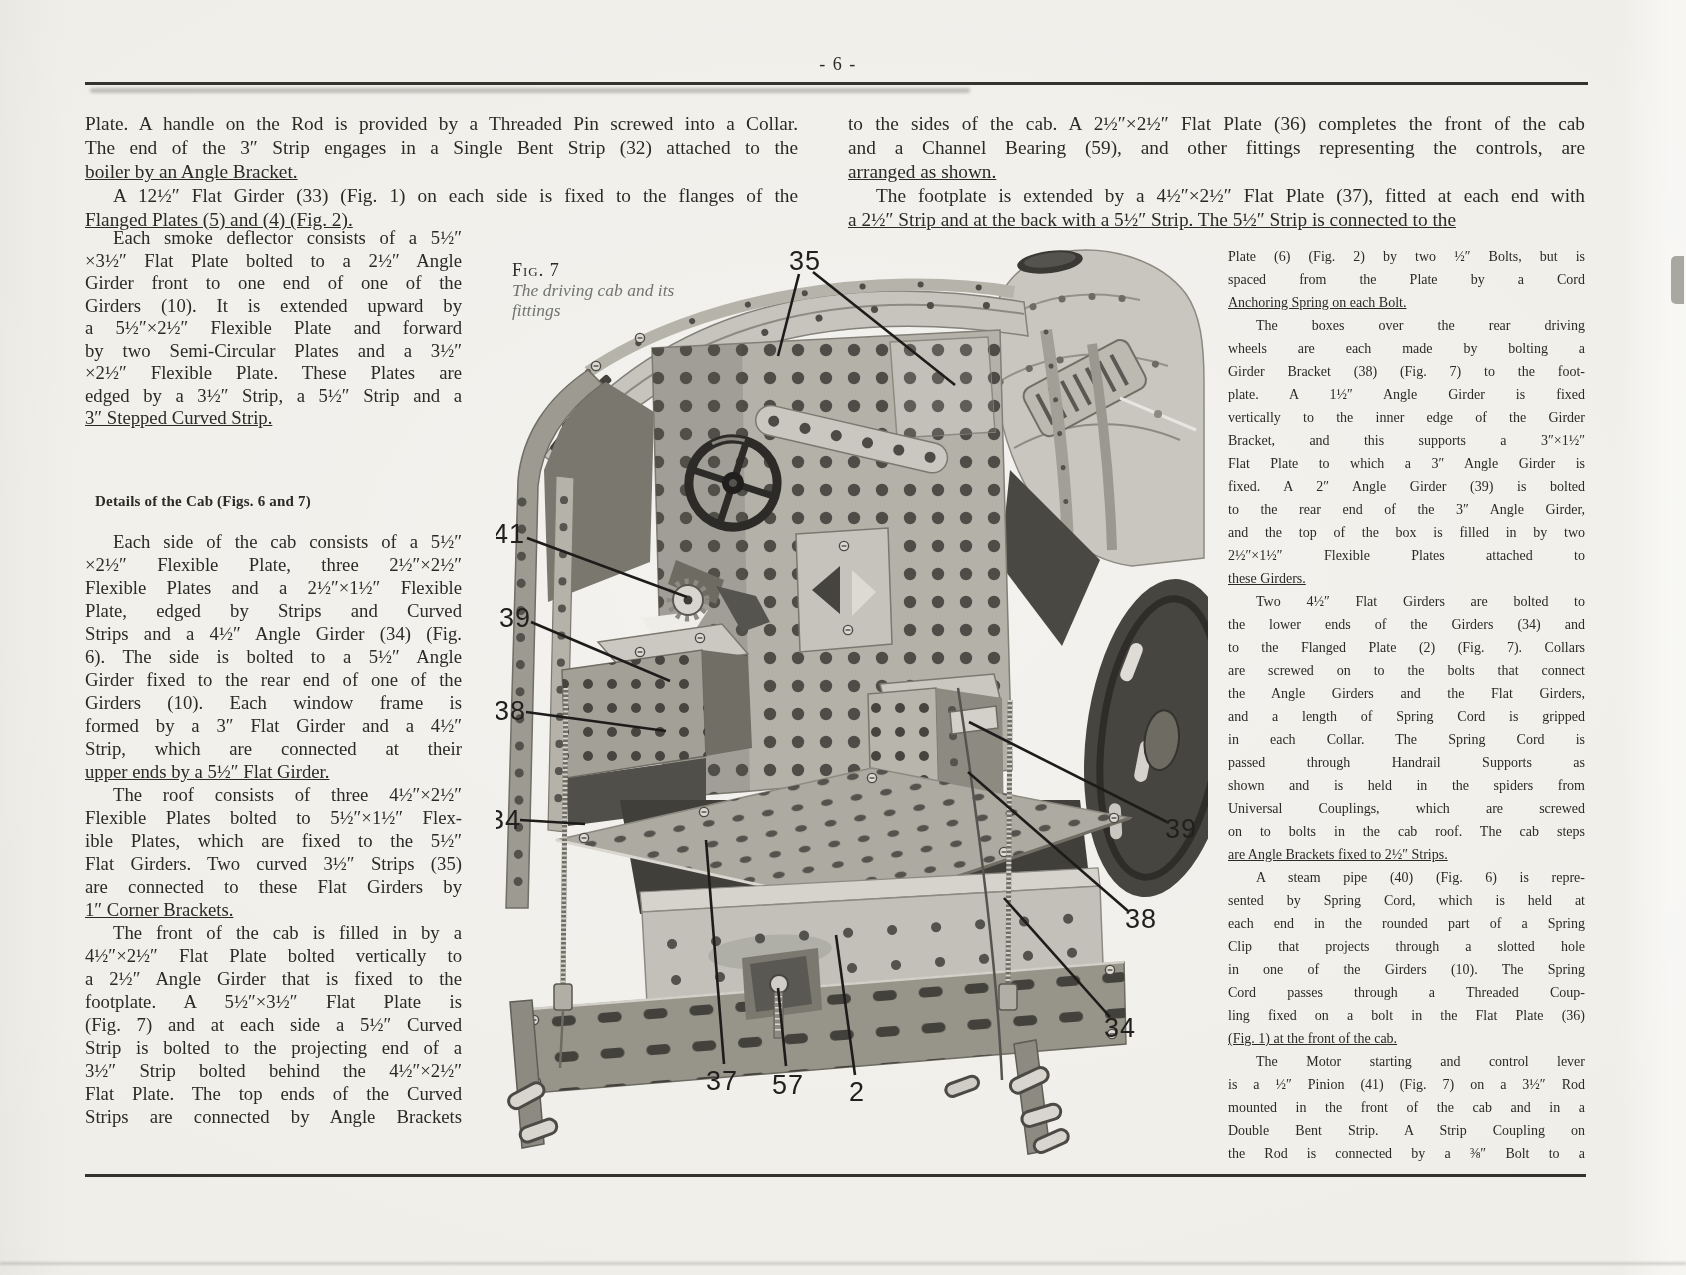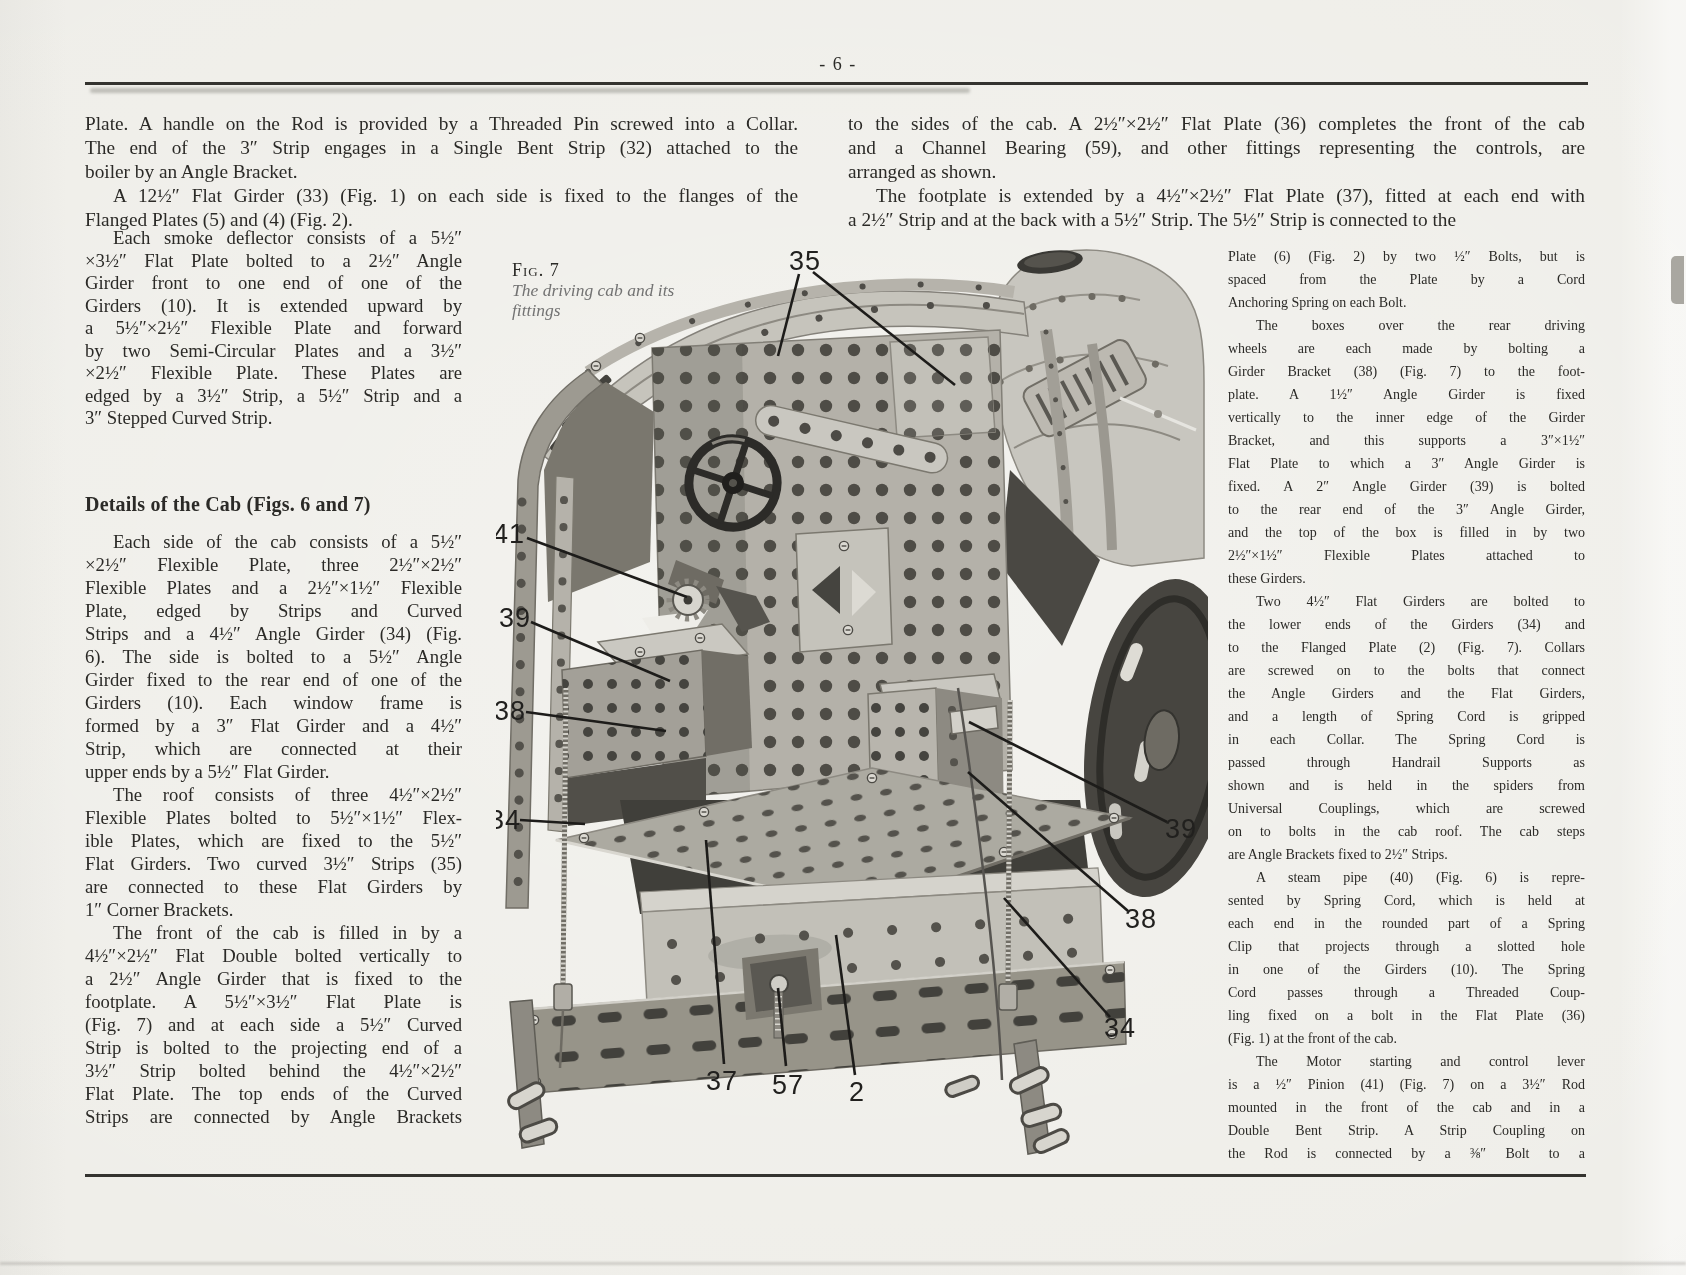--- a/index.html
+++ b/index.html
@@ -21,30 +21,30 @@
     font-size:18px;letter-spacing:1.5px;}
   .rule{position:absolute;background:var(--rule);}
   .rule-top{left:85px;top:82px;width:1503px;height:3px;}
   .rule-top-smudge{left:90px;top:88px;width:880px;height:5px;background:rgba(80,78,70,0.30);filter:blur(1.4px);border-radius:3px;}
   .rule-bottom{left:85px;top:1174px;width:1501px;height:3px;}
   .edge-mark{position:absolute;left:1671px;top:256px;width:13px;height:48px;background:#8f8c84;border-radius:5px 0 0 5px;opacity:.75;}
   .bottom-shadow{position:absolute;left:0;top:1262px;width:1686px;height:3px;background:rgba(110,108,100,0.25);filter:blur(1px);}
 
   .tb{position:absolute;font-size:19px;}
   .tb .tl{text-align:justify;text-align-last:justify;white-space:normal;overflow:hidden;}
-  .tb .tl.last{text-align-last:left;}
+  .tb .tl.last{text-align-last:left;text-decoration:underline;}
   .tb .tl.ind{text-indent:28px;}
   #left-top,#right-top{font-size:19.3px;line-height:24px;}
   #left-top{left:85px;top:112px;width:713px;}
   #right-top{left:848px;top:112px;width:737px;}
   #left-a{left:85px;top:227px;width:377px;font-size:18.7px;line-height:22.5px;}
   #left-b{left:85px;top:530px;width:377px;font-size:18.7px;line-height:23px;}
   #right-col{left:1228px;top:245px;width:357px;font-size:14px;line-height:23px;}
-  .heading{position:absolute;left:85px;top:493px;width:400px;
-    font-weight:bold;font-size:20px;letter-spacing:.2px;}
+  .heading{position:absolute;left:95px;top:493px;width:400px;
+    font-weight:bold;font-size:15px;letter-spacing:.2px;}
 
   .fig-caption{position:absolute;left:512px;top:260px;width:210px;line-height:20px;}
   .fig-caption .fig-no{font-variant:small-caps;font-size:18px;letter-spacing:1px;}
   .fig-caption .cap-line{font-style:italic;font-size:17.5px;color:#737373;}
 
   #figure-svg{position:absolute;left:496px;top:228px;width:712px;height:932px;}
   #figure-svg text.callout{font-family:"Liberation Sans","DejaVu Sans",sans-serif;
     font-size:27px;fill:#21201e;letter-spacing:1px;}
   #figure-svg line.lead{stroke:#1d1c1a;stroke-width:2.6px;}
 </style>
@@ -98,21 +98,21 @@
     <div class="tl">formed by a 3″ Flat Girder and a 4½″</div>
     <div class="tl">Strip, which are connected at their</div>
     <div class="tl last">upper ends by a 5½″ Flat Girder.</div>
     <div class="tl ind">The roof consists of three 4½″×2½″</div>
     <div class="tl">Flexible Plates bolted to 5½″×1½″ Flex-</div>
     <div class="tl">ible Plates, which are fixed to the 5½″</div>
     <div class="tl">Flat Girders. Two curved 3½″ Strips (35)</div>
     <div class="tl">are connected to these Flat Girders by</div>
     <div class="tl last">1″ Corner Brackets.</div>
     <div class="tl ind">The front of the cab is filled in by a</div>
-    <div class="tl">4½″×2½″ Flat Double bolted vertically to</div>
+    <div class="tl">4½″×2½″ Flat Plate bolted vertically to</div>
     <div class="tl">a 2½″ Angle Girder that is fixed to the</div>
     <div class="tl">footplate. A 5½″×3½″ Flat Plate is</div>
     <div class="tl">(Fig. 7) and at each side a 5½″ Curved</div>
     <div class="tl">Strip is bolted to the projecting end of a</div>
     <div class="tl">3½″ Strip bolted behind the 4½″×2½″</div>
     <div class="tl">Flat Plate. The top ends of the Curved</div>
     <div class="tl">Strips are connected by Angle Brackets</div>
   </div>
 <div id="right-col" class="tb">
     <div class="tl">Plate (6) (Fig. 2) by two ½″ Bolts, but is</div>

